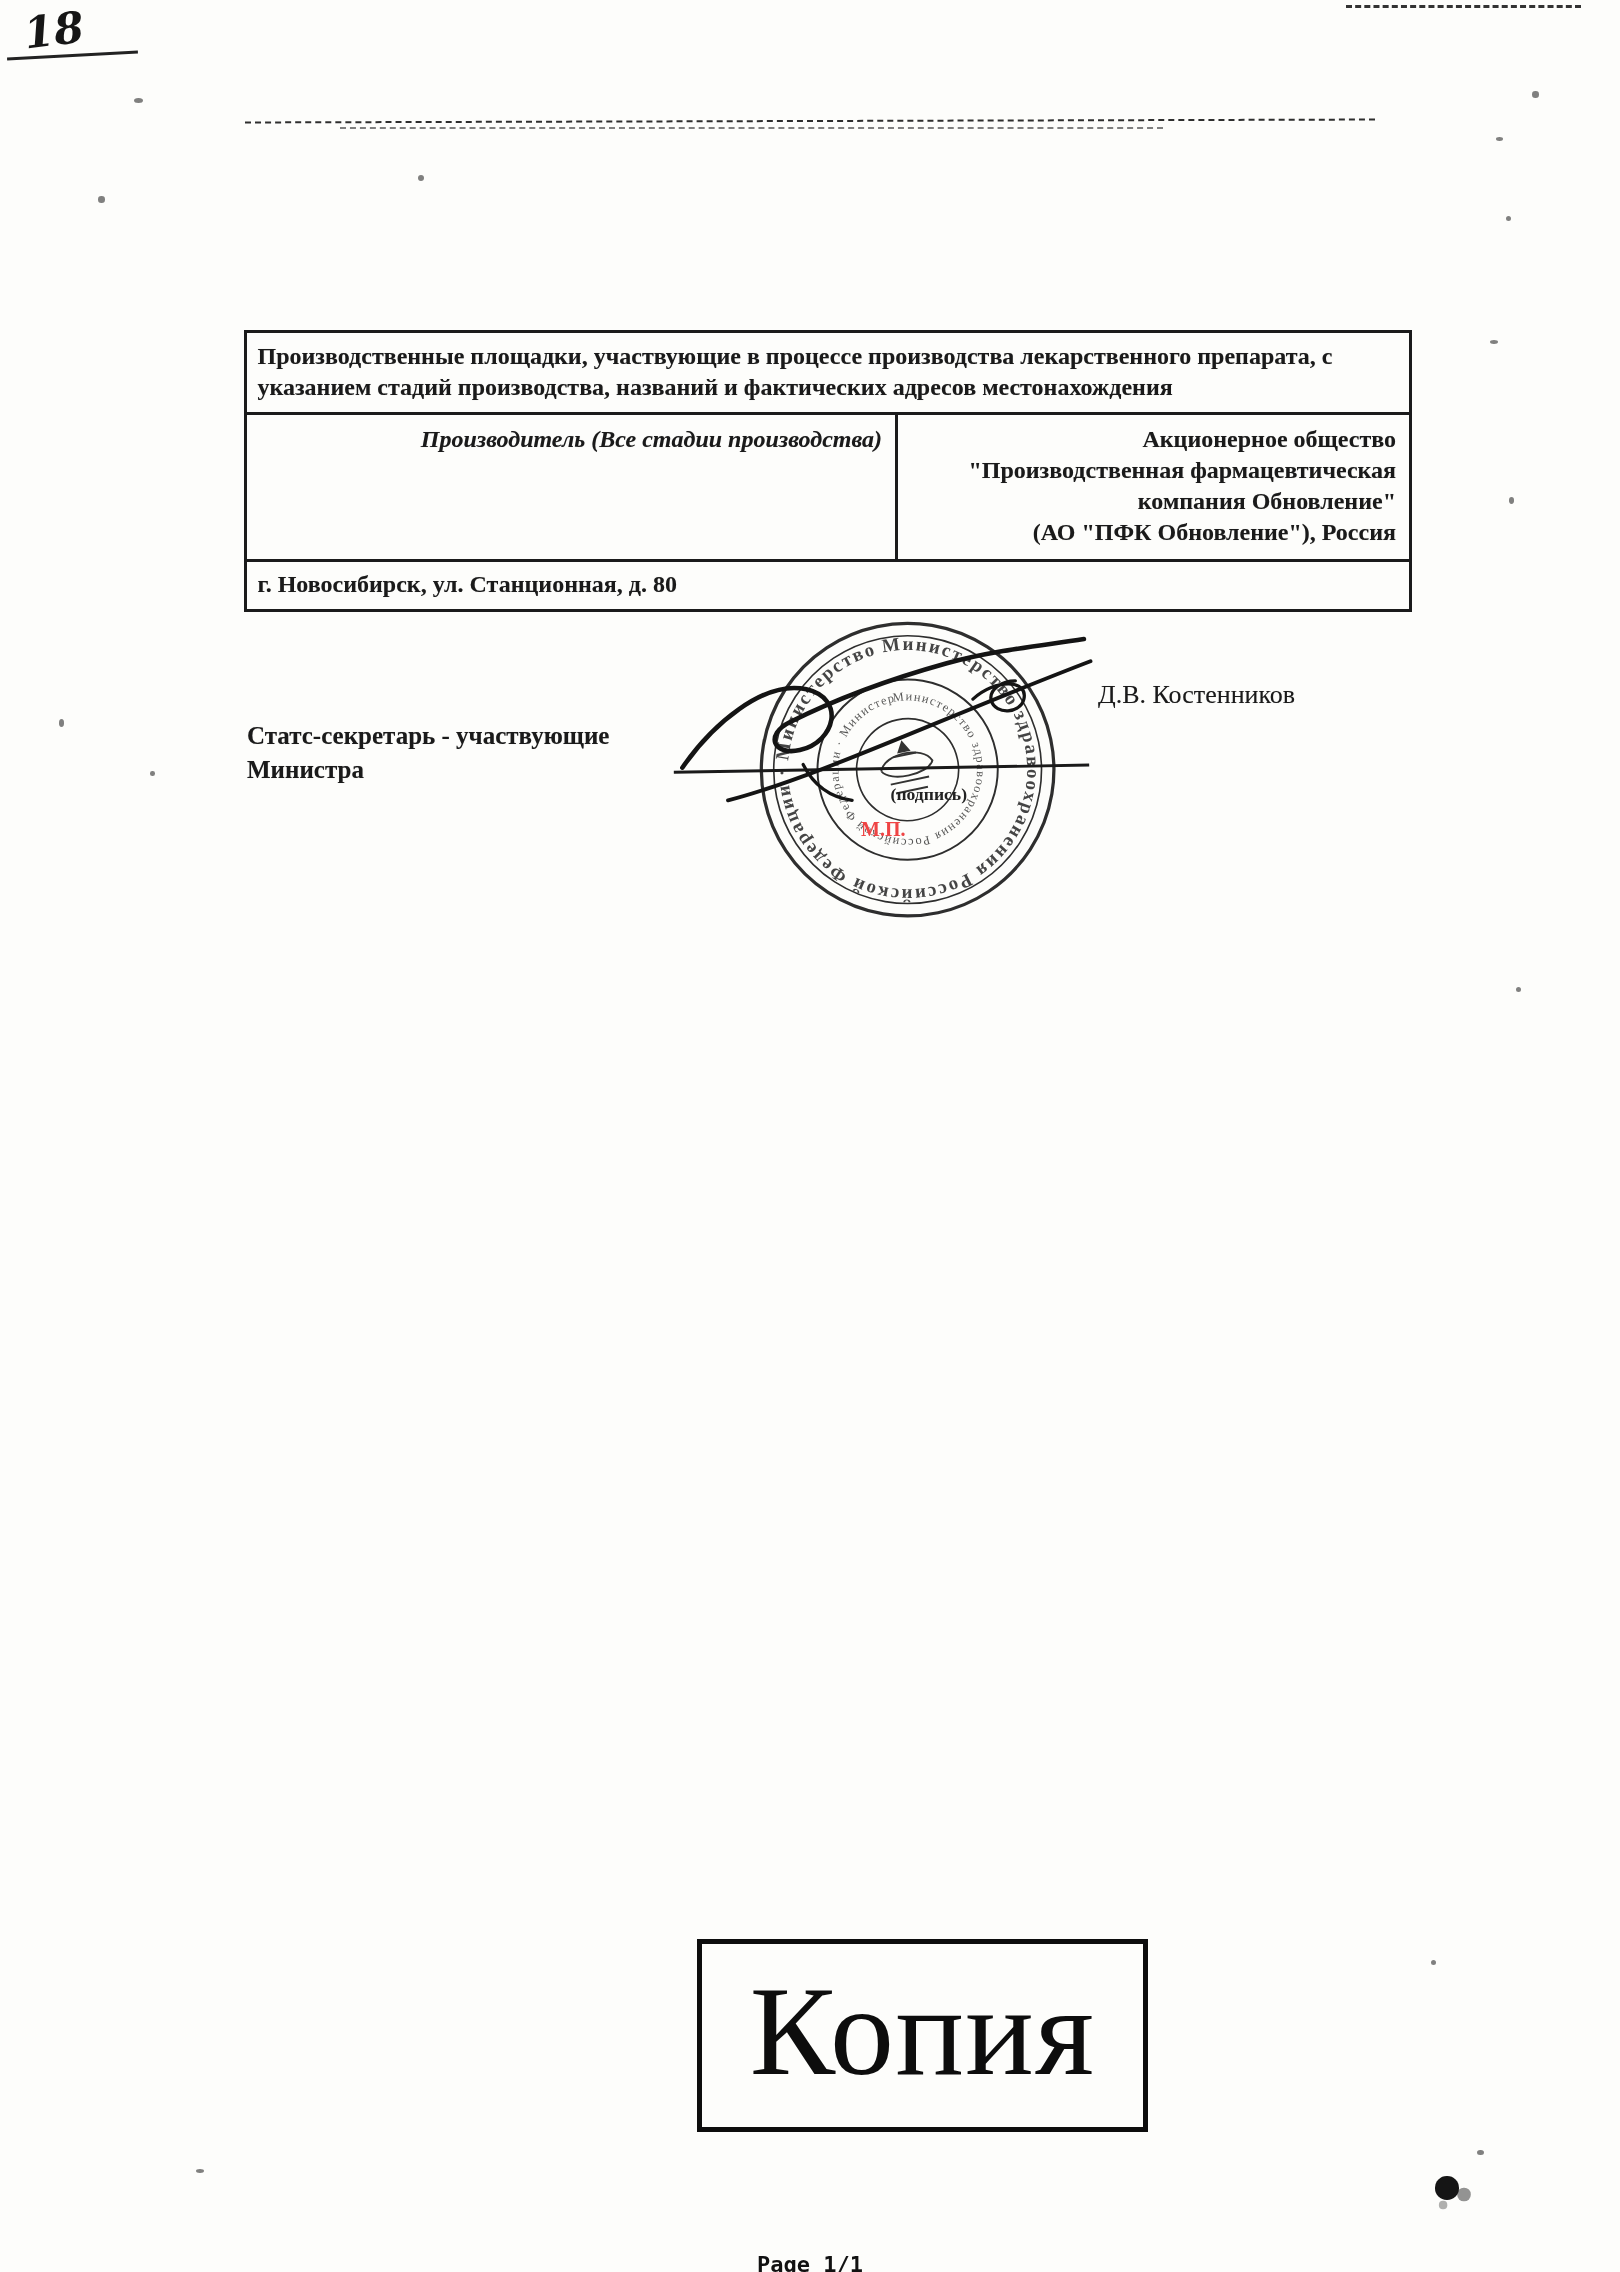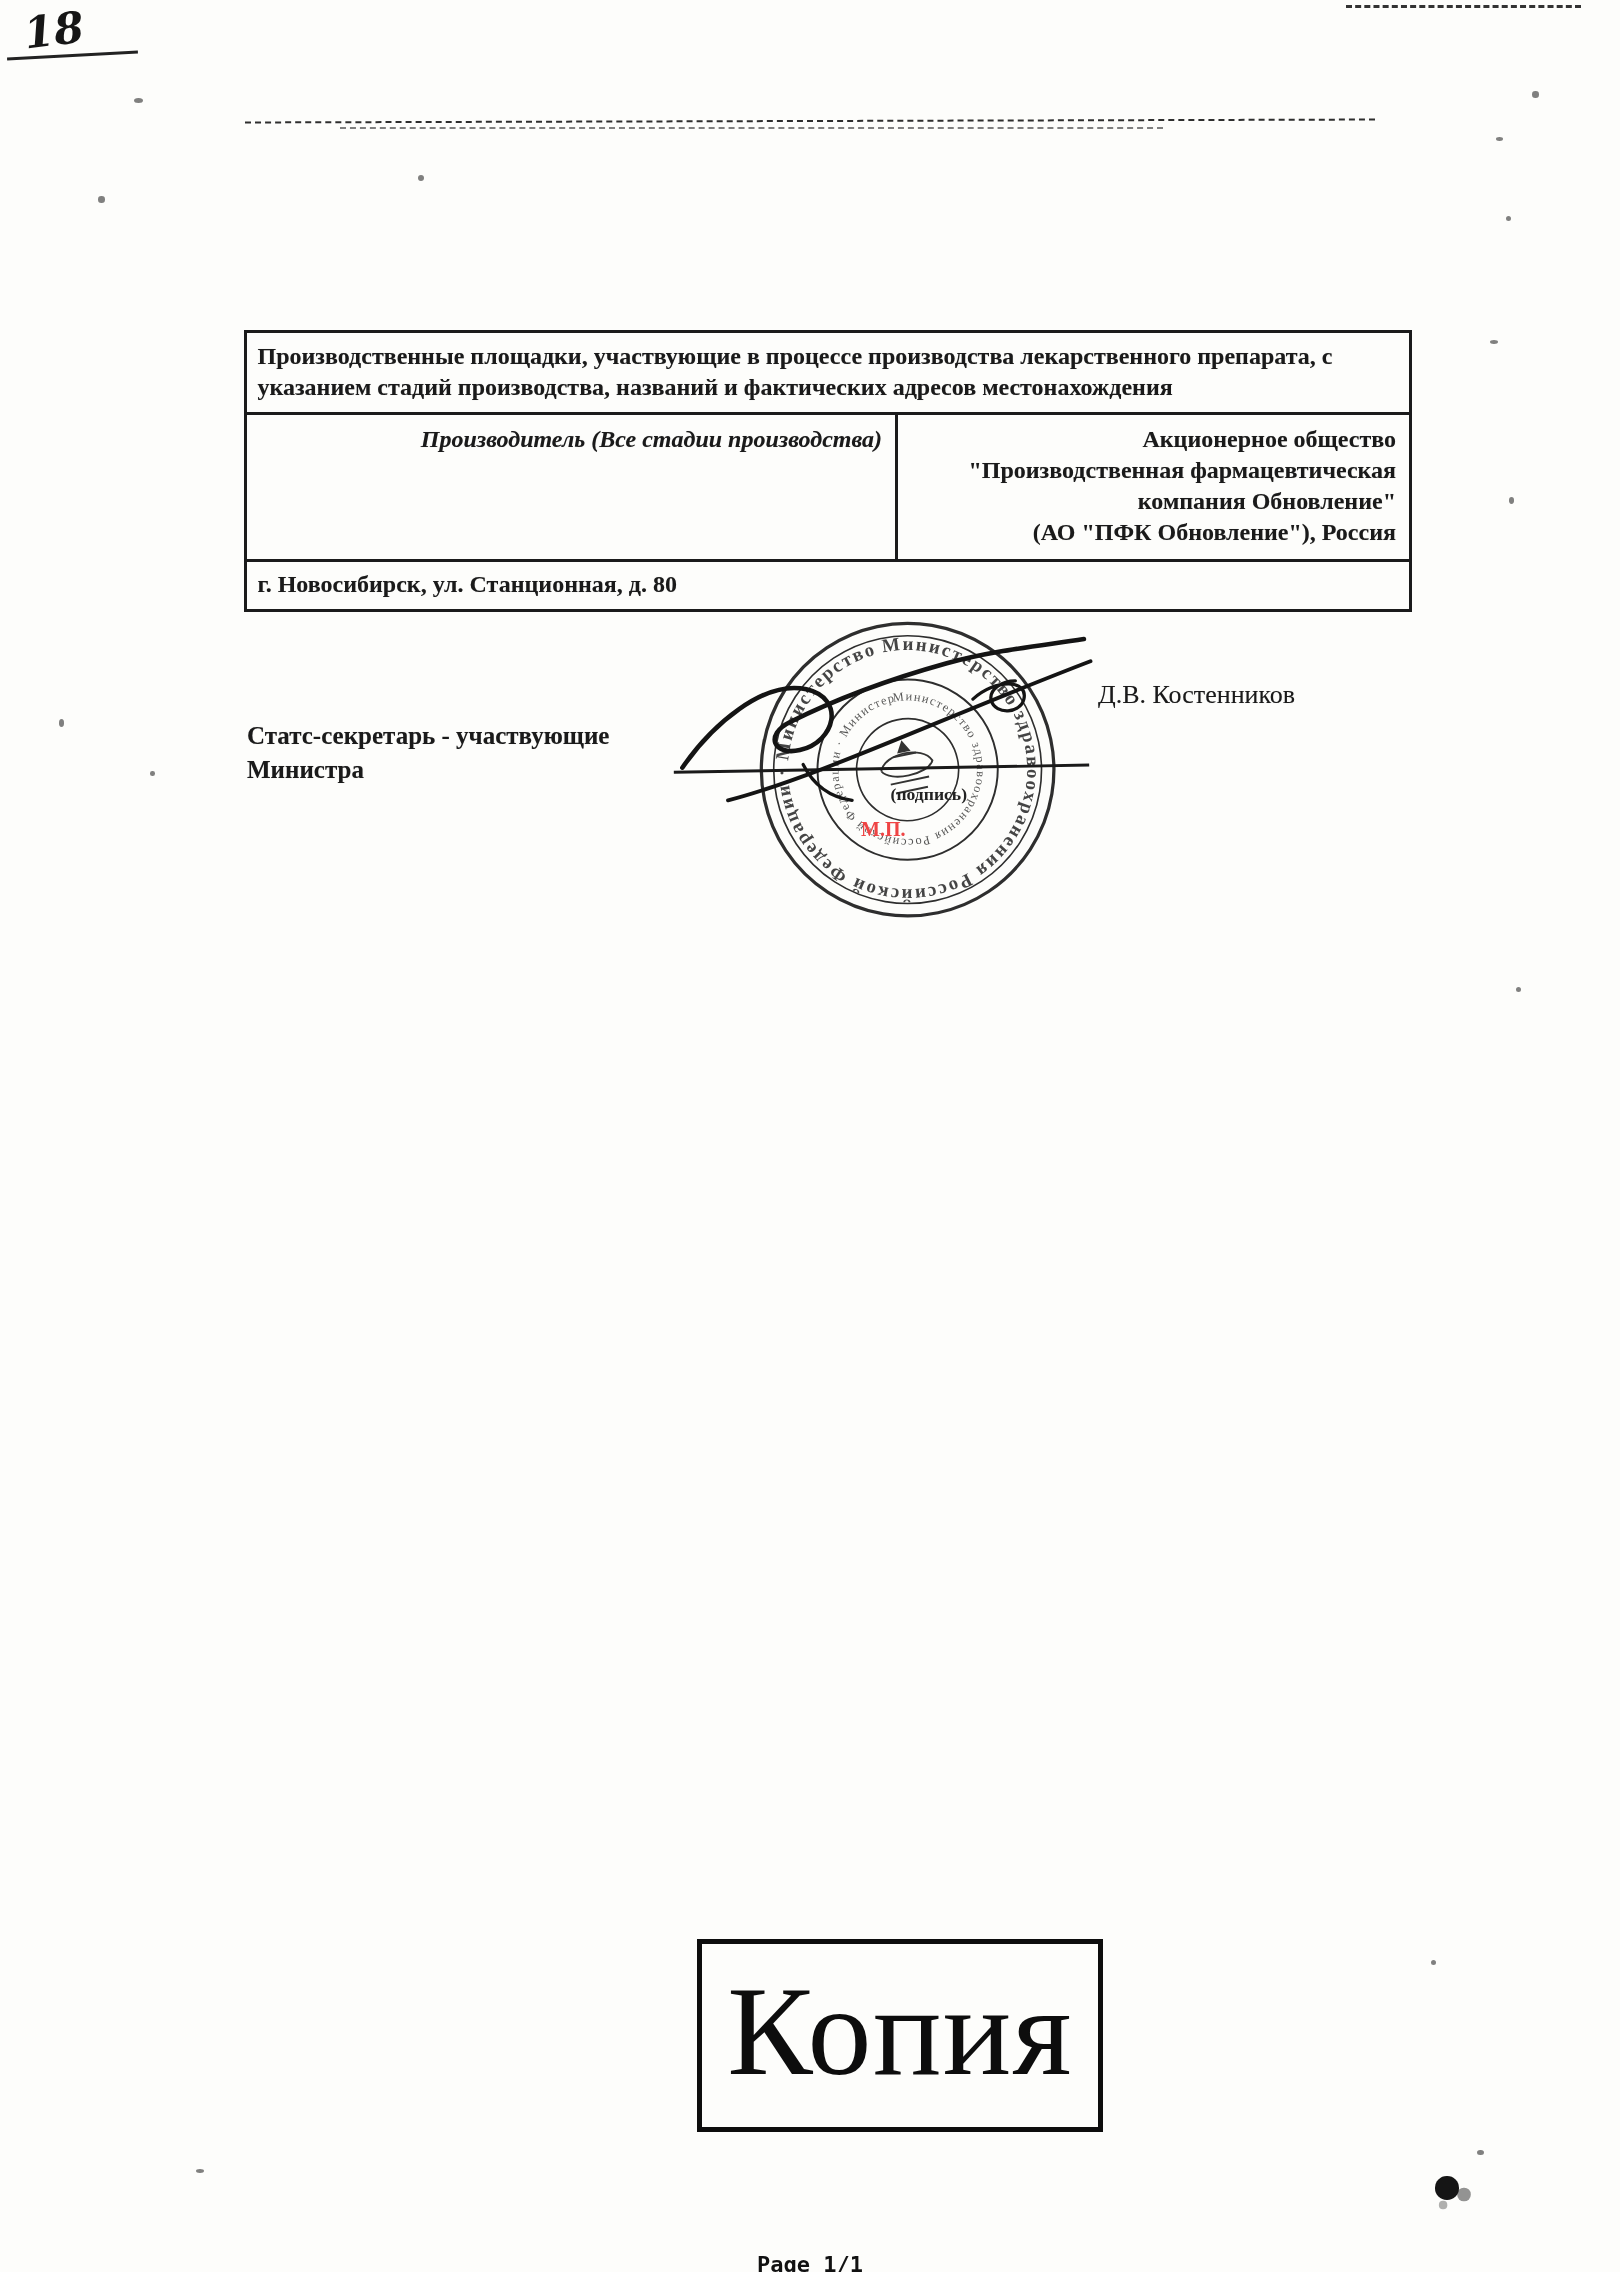--- a/index.html
+++ b/index.html
@@ -75,21 +75,21 @@
     text-align:right; font-size:17.6px; font-weight:bold; color:#222;
   }
   .seal-mark {
     position:absolute; left:861px; top:818px;
     font-size:20px; font-weight:bold; color:#ef4444;
   }
   .stamp-svg { position:absolute; left:666px; top:601px; }
 
   
   .copy-box {
-    position:absolute; left:697px; top:1939px; width:406px; height:193px;
+    position:absolute; left:697px; top:1939px; width:451px; height:193px;
     border:5.9px solid #0d0d0d;
     display:flex; align-items:center; justify-content:center;
   }
   .copy-box .copy-label {
     font-size:128px; line-height:1; color:#0d0d0d;
     font-family:"Liberation Serif", serif; letter-spacing:1.3px;
     padding-bottom:9.1px;
   }
 
   

